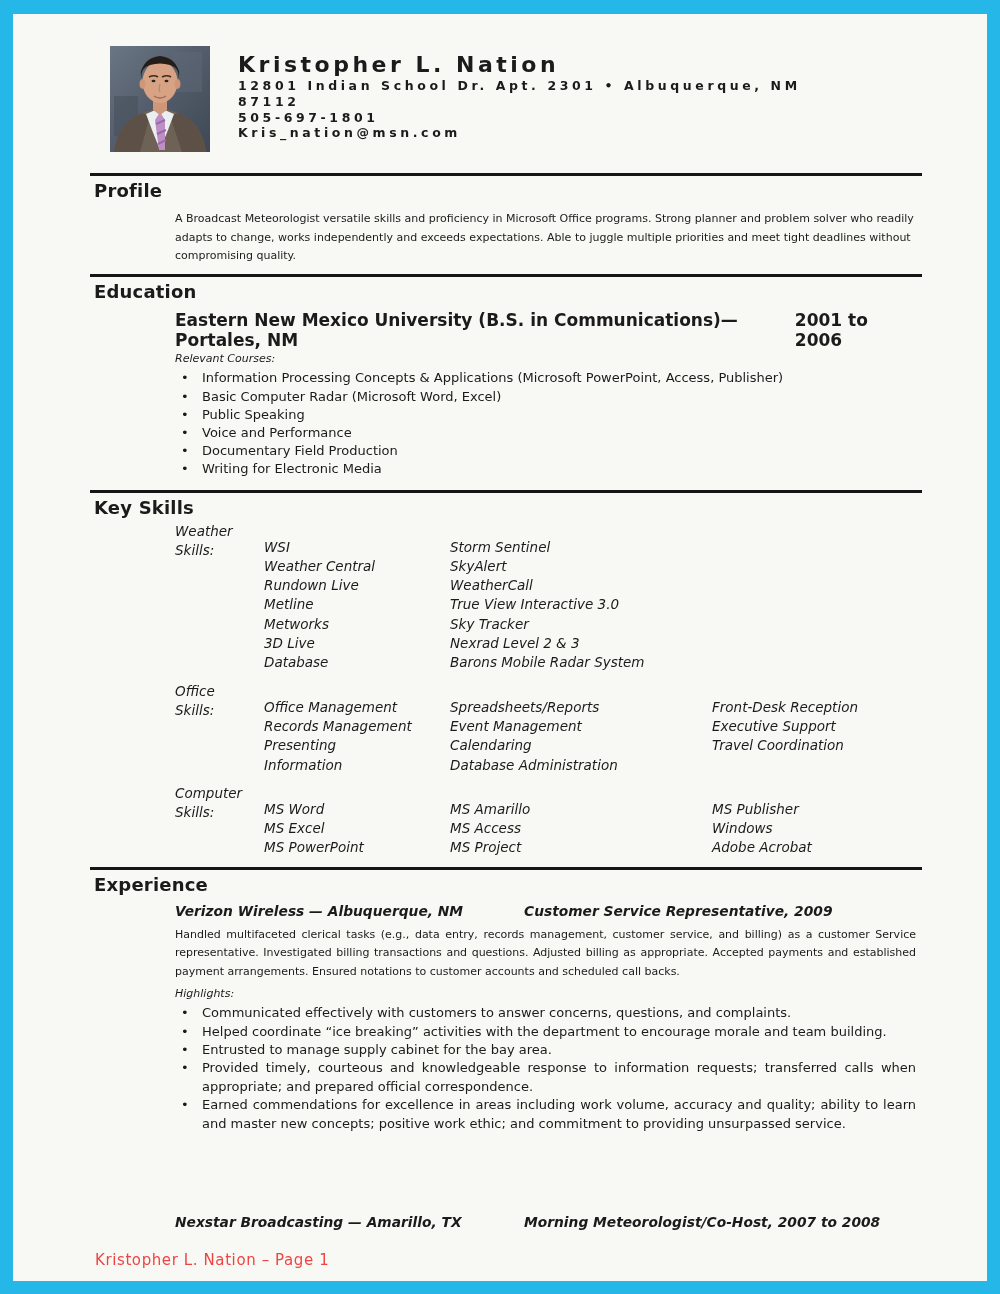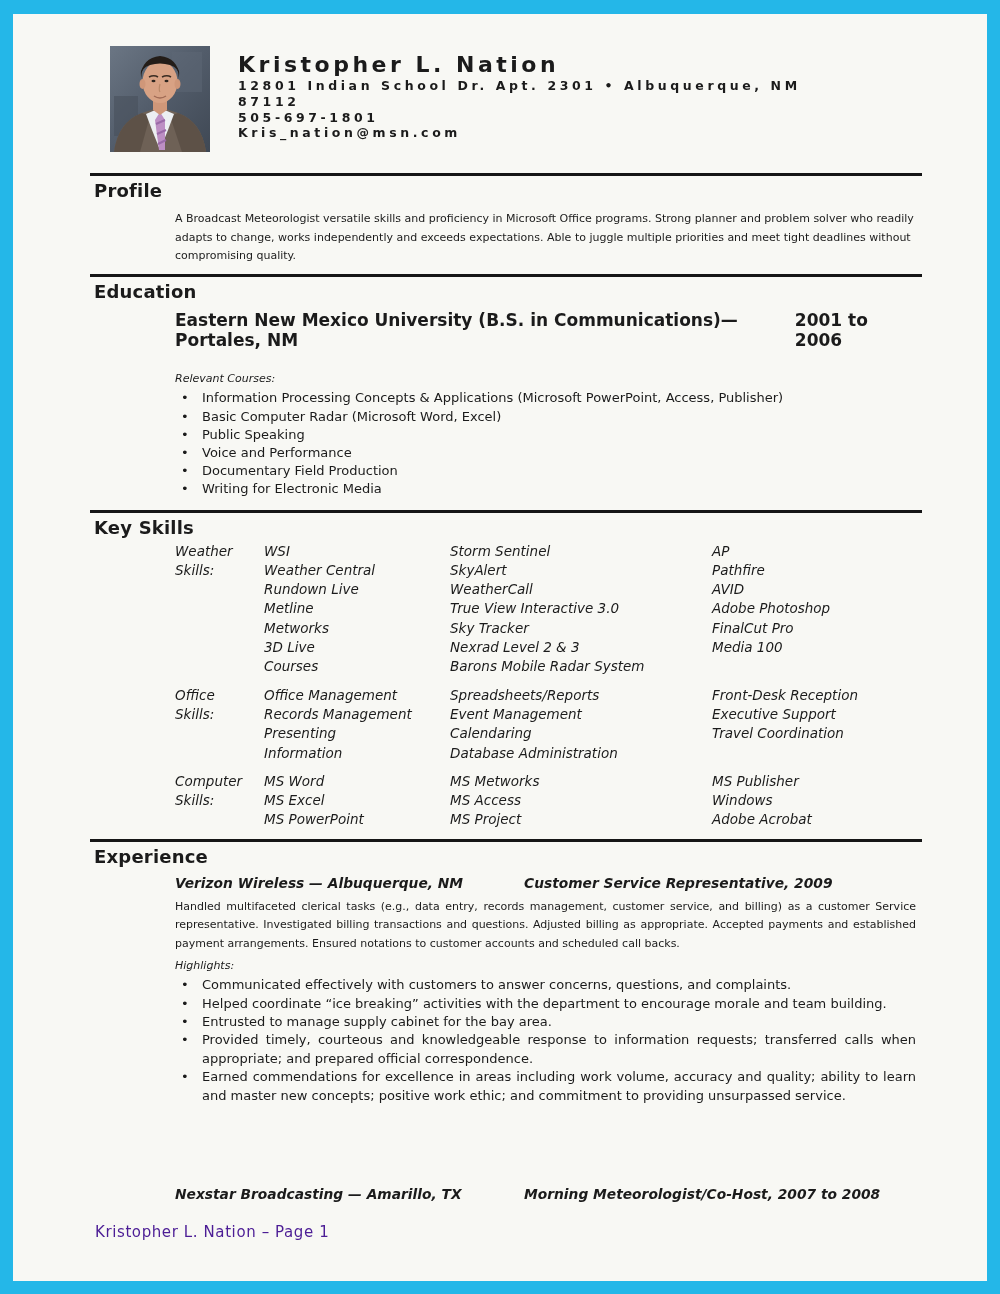--- a/index.html
+++ b/index.html
@@ -42,46 +42,46 @@
   .body-text { font-size:11px; line-height:18.6px; }
   .just { text-align:justify; }
   .italic { font-style:italic; }
 
   
   .profile-para { margin-top:9px; margin-bottom:8px; }
 
   
   .edu-head { display:flex; justify-content:flex-end; margin-top:8px;
               font-weight:bold; font-size:17px; padding-right:8px; }
-  .courses-label { margin-top:20px; }
+  .courses-label { margin-top:0; }
   ul.bullets { list-style:none; margin-top:1px; }
   ul.bullets li { position:relative; padding-left:27px; font-size:13px; line-height:18.2px; }
   ul.bullets li::before { content:"\2022"; position:absolute; left:6px; }
   .edu-block { margin-bottom:11px; }
 
   
   .skills-grid { display:grid; grid-template-columns:89px 186px 262px 1fr;
                  font-style:italic; font-size:13.5px; line-height:19.3px;
                  margin-top:4px; margin-bottom:9px; }
   .skill-label { white-space:pre-line; }
-  .skill-col ul { list-style:none; }
+  .skill-col ul { list-style:none;margin-top:16px; }
   .skills-gap { height:9px; grid-column:1 / -1; }
 
   
   .job-head { display:grid; grid-template-columns:349px 1fr;
               font-weight:bold; font-size:13.8px; margin-top:8px;font-style:italic; }
   .job-summary { margin-top:7px; }
   .highlights-label { margin-top:3px; }
   ul.bullets.justify li { text-align:justify; line-height:18.4px; }
   .job-head.second { margin-top:81px; }
 
   
   .page-footer {
     margin-left:82px; margin-top:21px;
-    font-size:15px; letter-spacing:0.6px; color:#4c1d95;
+    font-size:15px; letter-spacing:0.6px; color:#ef4444;
   }
 </style>
 </head>
 <body>
 
 <div class="sheet">
 
   <div class="content">
     <div class="header">
       <div class="photo-wrap">
@@ -168,44 +168,34 @@
         <div class="skill-label">Weather
 Skills:</div>
         <div class="skill-col">
           <ul>
               <li>WSI</li>
               <li>Weather Central</li>
               <li>Rundown Live</li>
               <li>Metline</li>
               <li>Metworks</li>
               <li>3D Live</li>
-              <li>Courses</li>
+              <li>Database</li>
             </ul>
         </div>
         <div class="skill-col">
           <ul>
               <li>Storm Sentinel</li>
               <li>SkyAlert</li>
               <li>WeatherCall</li>
               <li>True View Interactive 3.0</li>
               <li>Sky Tracker</li>
               <li>Nexrad Level 2 &amp; 3</li>
               <li>Barons Mobile Radar System</li>
             </ul>
         </div>
-        <div class="skill-col">
-          <ul>
-              <li>AP</li>
-              <li>Pathfire</li>
-              <li>AVID</li>
-              <li>Adobe Photoshop</li>
-              <li>FinalCut Pro</li>
-              <li>Media 100</li>
-            </ul>
-        </div>
 
         <div class="skills-gap"></div>
 
         <div class="skill-label">Office
 Skills:</div>
         <div class="skill-col">
           <ul>
               <li>Office Management</li>
               <li>Records Management</li>
               <li>Presenting</li>
@@ -234,21 +224,21 @@
 Skills:</div>
         <div class="skill-col">
           <ul>
               <li>MS Word</li>
               <li>MS Excel</li>
               <li>MS PowerPoint</li>
             </ul>
         </div>
         <div class="skill-col">
           <ul>
-              <li>MS Metworks</li>
+              <li>MS Amarillo</li>
               <li>MS Access</li>
               <li>MS Project</li>
             </ul>
         </div>
         <div class="skill-col">
           <ul>
               <li>MS Publisher</li>
               <li>Windows</li>
               <li>Adobe Acrobat</li>
             </ul>

